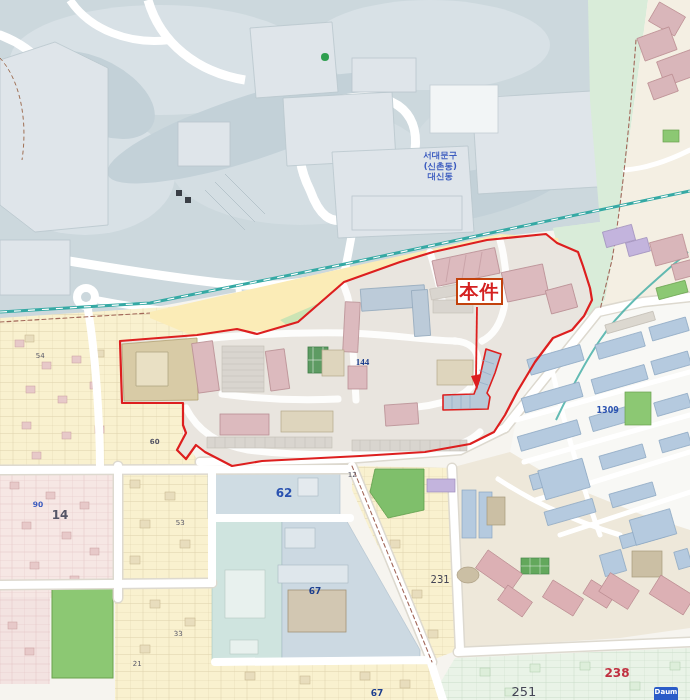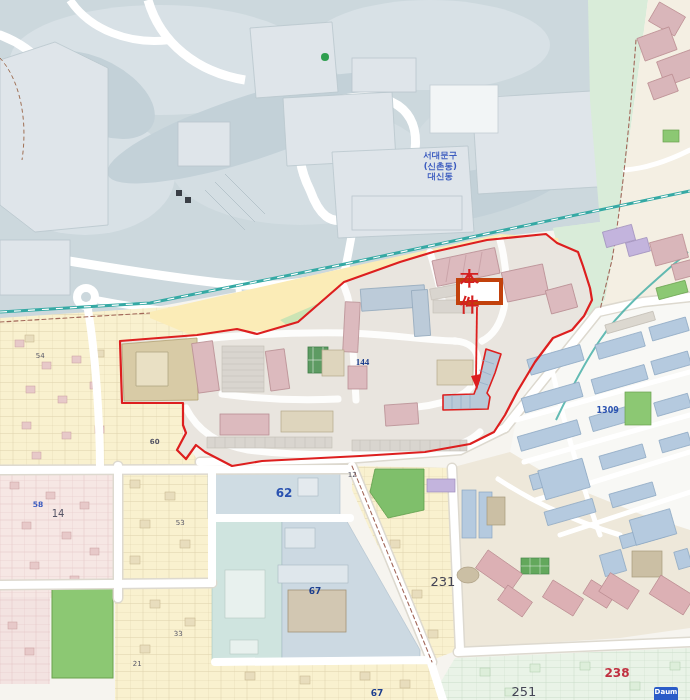--- a/index.html
+++ b/index.html
@@ -3,21 +3,21 @@
 <meta charset="utf-8">
 <style>
   html,body{margin:0;padding:0;background:#fff;}
   #map-root{position:relative;width:690px;height:700px;overflow:hidden;
     font-family:"DejaVu Sans","Liberation Sans",sans-serif;background:#f6f4ef;}
   #map-root svg{position:absolute;left:0;top:0;}
   #label-layer{position:absolute;left:0;top:0;width:690px;height:700px;pointer-events:none;}
   .map-label{position:absolute;line-height:1.25;white-space:nowrap;transform:translate(-2%,0);}
   .map-label.b{font-weight:bold;}
   #subject-box{position:absolute;left:456px;top:278px;width:47px;height:27px;
-    background:#ffffff;border:4px solid #c2410c;color:#d42020;font-size:19px;font-weight:bold;
+    background:#ffffff;border:2px solid #c2410c;color:#d42020;font-size:19px;font-weight:bold;
     display:flex;align-items:center;justify-content:center;letter-spacing:1px;box-sizing:border-box;}
   #provider-badge{position:absolute;left:654px;top:687px;width:24px;height:27px;background:#2a5cc8;
     color:#fff;font-size:7px;font-weight:bold;line-height:10px;text-align:center;border-radius:2px;}
 </style>
 </head>
 <body>
 
 <div id="map-root">
 <svg width="690" height="700" viewBox="0 0 690 700">
   <defs>
@@ -372,25 +372,25 @@
 <div id="label-layer">
       <span class="map-label b" style="left: 424px; top: 150px; color: rgb(59, 91, 191); font-size: 8.5px; white-space: pre-line; text-align: center;">서대문구
 (신촌동)
 대신동</span>
       <span class="map-label b" style="left: 356px; top: 357px; color: rgb(28, 62, 142); font-size: 9px; font-family: Liberation Serif, serif;">144</span>
       <span class="map-label b" style="left: 276px; top: 486px; color: rgb(42, 82, 176); font-size: 12px;">62</span>
       <span class="map-label b" style="left: 309px; top: 586px; color: rgb(28, 62, 142); font-size: 9px;">67</span>
       <span class="map-label b" style="left: 371px; top: 688px; color: rgb(28, 62, 142); font-size: 9px;">67</span>
       <span class="map-label b" style="left: 597px; top: 406px; color: rgb(42, 82, 176); font-size: 8px;">1309</span>
       <span class="map-label b" style="left: 605px; top: 666px; color: rgb(192, 48, 64); font-size: 12px;">238</span>
-      <span class="map-label" style="left: 431px; top: 574px; color: rgb(68, 68, 85); font-size: 13px;">231</span>
+      <span class="map-label" style="left: 431px; top: 574px; color: rgb(68, 68, 85); font-size: 10px;">231</span>
       <span class="map-label" style="left: 512px; top: 684px; color: rgb(68, 68, 85); font-size: 13px;">251</span>
       <span class="map-label" style="left: 36px; top: 352px; color: rgb(85, 85, 102); font-size: 7px;">54</span>
-      <span class="map-label b" style="left: 33px; top: 500px; color: rgb(59, 91, 191); font-size: 7.5px;">58</span>
-      <span class="map-label" style="left: 52px; top: 508px; color: rgb(85, 85, 102); font-size: 10px;">14</span>
+      <span class="map-label b" style="left: 33px; top: 500px; color: rgb(59, 91, 191); font-size: 7.5px;">90</span>
+      <span class="map-label" style="left: 52px; top: 508px; color: rgb(85, 85, 102); font-size: 12px; font-weight: bold;">14</span>
       <span class="map-label" style="left: 133px; top: 660px; color: rgb(85, 85, 102); font-size: 7px;">21</span>
       <span class="map-label" style="left: 176px; top: 519px; color: rgb(85, 85, 102); font-size: 7px;">53</span>
       <span class="map-label" style="left: 174px; top: 630px; color: rgb(85, 85, 102); font-size: 7px;">33</span>
       <span class="map-label" style="left: 348px; top: 471px; color: rgb(85, 85, 102); font-size: 7px;">12</span>
       <span class="map-label" style="left: 150px; top: 438px; color: rgb(85, 85, 102); font-size: 7px; font-weight: bold;">60</span>
     </div>
 
 <div id="subject-box">本件</div>
 
 <div id="provider-badge">Daum</div>

